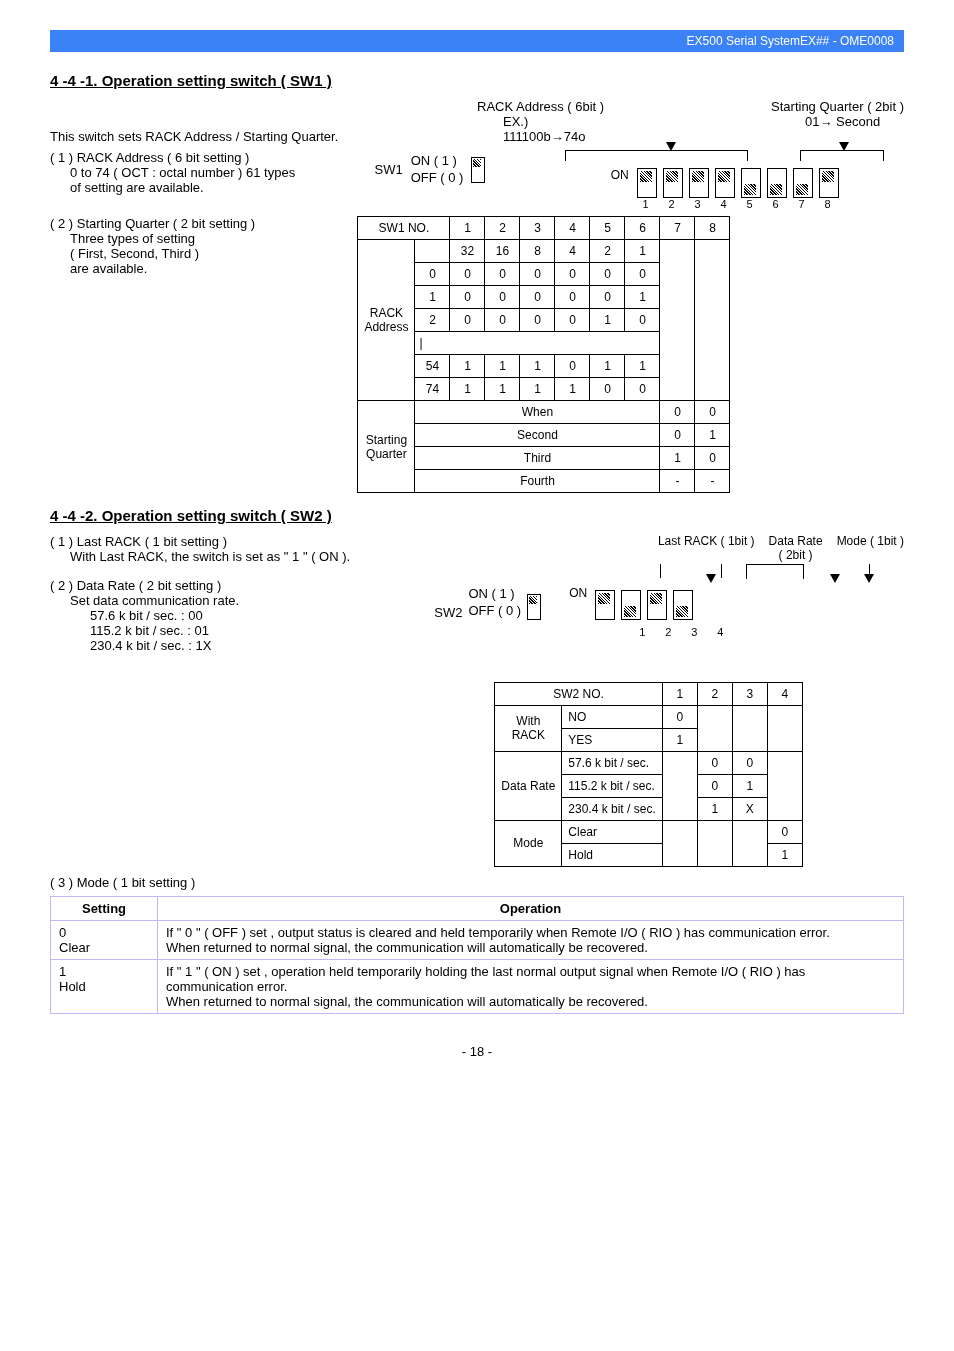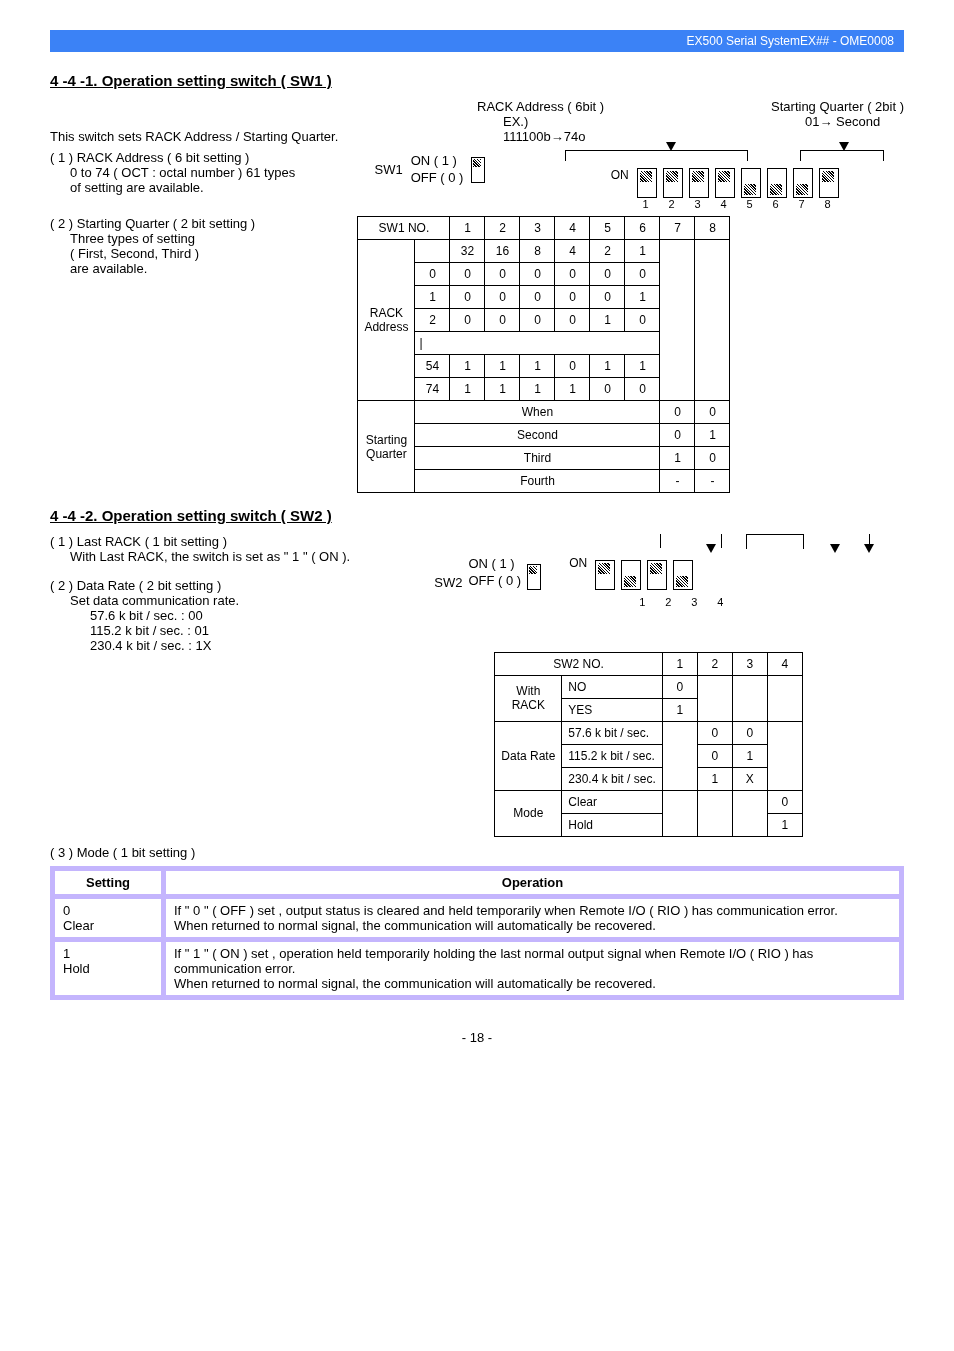--- a/index.html
+++ b/index.html
@@ -151,21 +151,21 @@
     margin-bottom: 2px;
     justify-content: flex-end;
   }
   table.settings-table {
     border-collapse: collapse;
     width: 100%;
     font-size: 13px;
     margin-top: 6px;
   }
   table.settings-table th, table.settings-table td {
-    border: 5px solid #c4b5fd;
+    border: 1px solid #c4b5fd;
     padding: 4px 8px;
     text-align: left;
     vertical-align: top;
   }
   table.settings-table th {
     text-align: center;
     font-weight: bold;
   }
   .footer-page {
     text-align: center;
@@ -399,20 +399,26 @@
 
       <div class="mt14">( 2 ) Data Rate ( 2 bit setting )</div>
       <div class="ml20">Set data communication rate.</div>
       <div class="ml40">57.6 k bit / sec.  :  00</div>
       <div class="ml40">115.2 k bit / sec.  :  01</div>
       <div class="ml40">230.4 k bit / sec.  :  1X</div>
     </div>
 
     <div class="sw2-right">
 
+      <div class="chart-labels" style="margin-right:10px;">
+        <span>Last RACK ( 1bit )</span>
+        <span style="white-space:pre-line;text-align:center;">Data Rate
+( 2bit )</span>
+        <span>Mode ( 1bit )</span>
+      </div>
 
       <div style="height:22px;position:relative;">
         <div style="position:absolute;right:182px;top:0;width:60px;border-left:1px solid #000;border-right:1px solid #000;height:14px;"></div>
         <div style="position:absolute;right:100px;top:0;border-left:1px solid #000;border-right:1px solid #000;border-top:1px solid #000;width:56px;height:14px;"></div>
         <div style="position:absolute;right:34px;top:0;border-left:1px solid #000;height:14px;"></div>
         <span class="arrow-down" style="position:absolute;right:188px;top:10px;"></span>
         <span class="arrow-down" style="position:absolute;right:64px;top:10px;"></span>
         <span class="arrow-down" style="position:absolute;right:30px;top:10px;"></span>
       </div>
 

